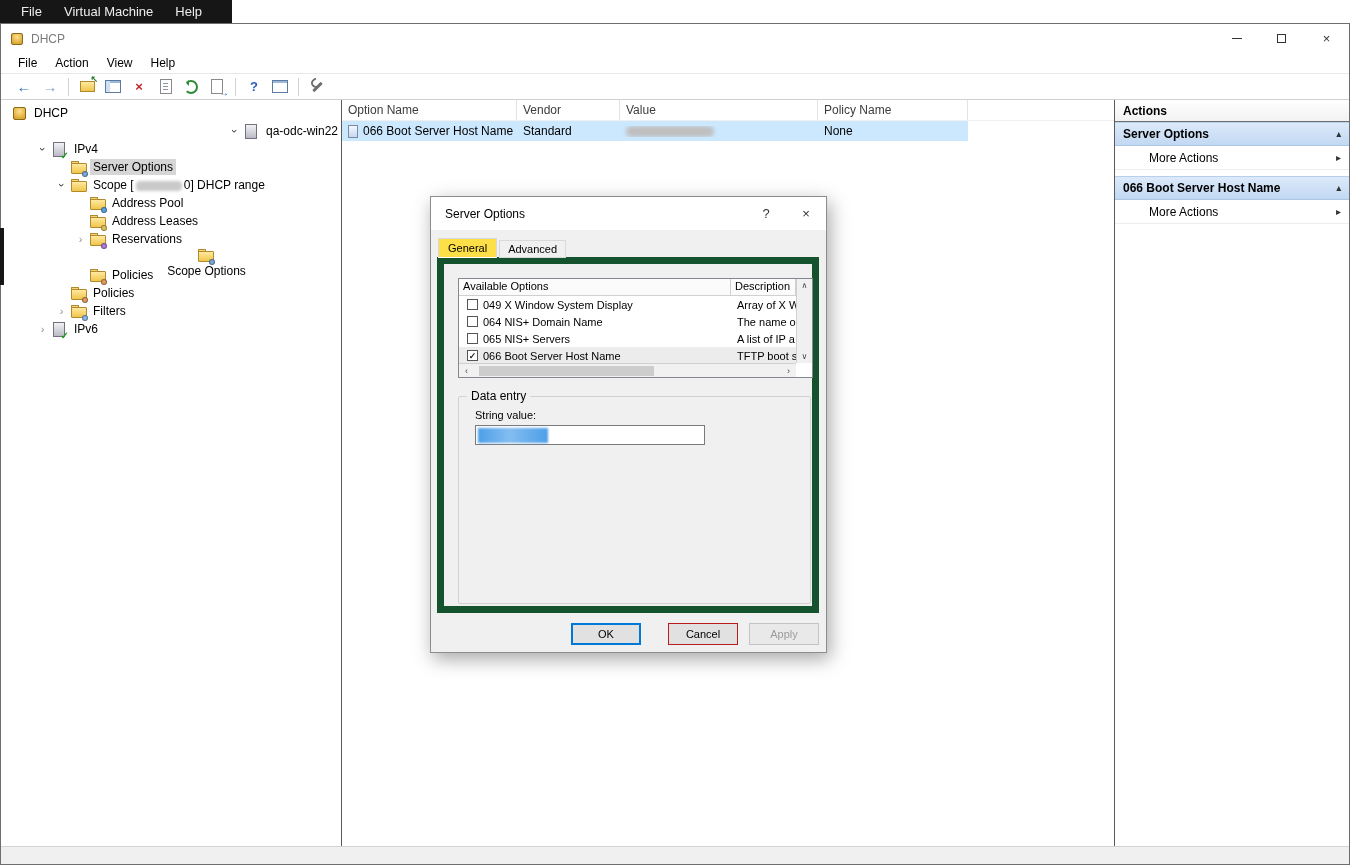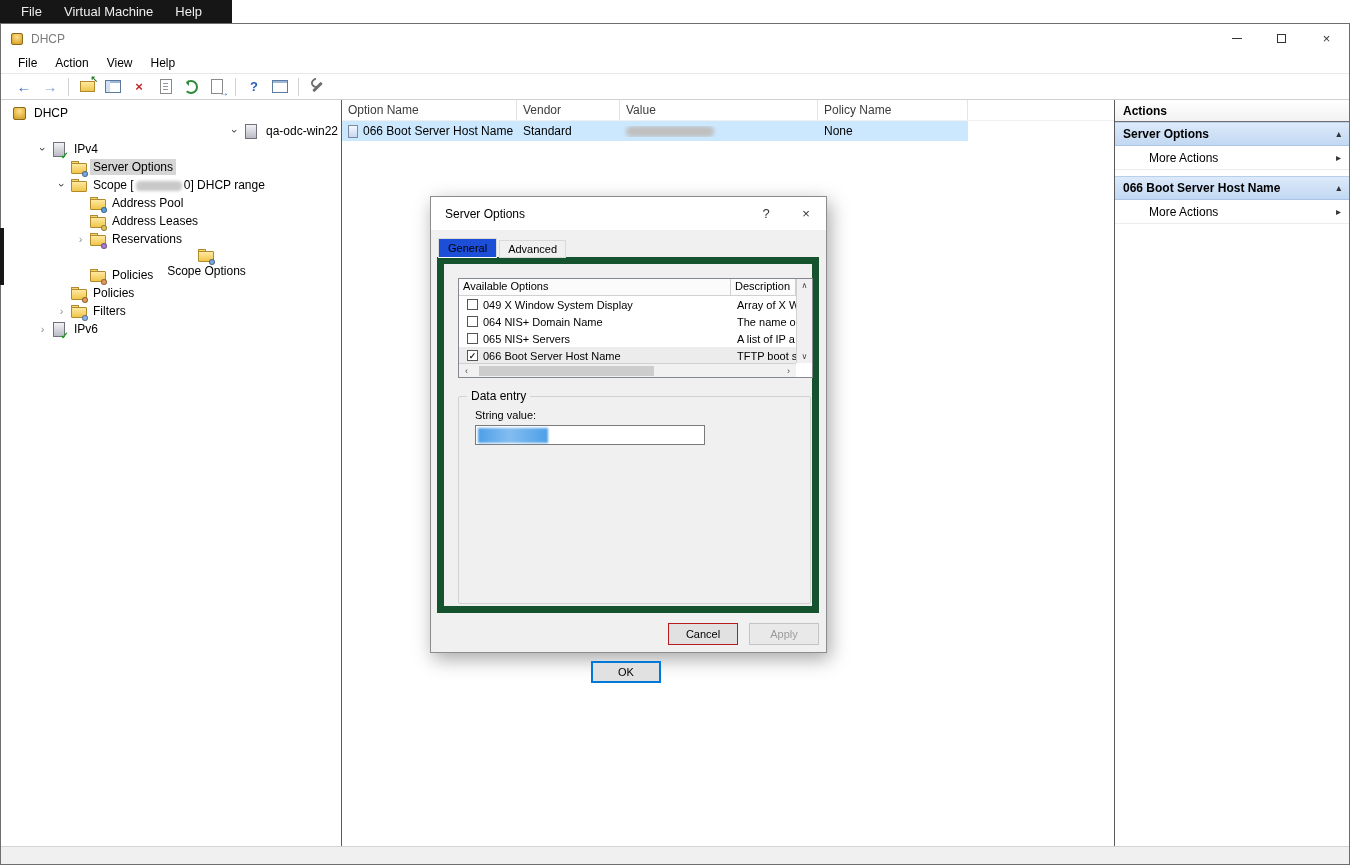--- a/index.html
+++ b/index.html
@@ -90,21 +90,21 @@
   .ap-item { height:24px; display:flex; align-items:center; padding:0 8px 0 34px; background:#fff; border-bottom:1px solid #ededed; }
   .ap-arrow { margin-left:auto; font-size:10px; color:#333; }
 
   
   .dialog { position:absolute; left:430px; top:196px; width:397px; height:457px; background:#f0f0f0; border:1px solid #8c8c8c; box-shadow:3px 6px 18px rgba(0,0,0,.35); }
   .dlg-title { height:33px; background:#fff; display:flex; align-items:center; padding-left:14px; }
   .dlg-btns { margin-left:auto; display:flex; height:100%; }
   .dlg-tb { width:40px; height:100%; background:transparent; border:none; font-size:13px; color:#333; display:flex; align-items:center; justify-content:center; }
   .dlg-tabs { position:absolute; top:41px; left:7px; display:flex; align-items:flex-end; height:20px; z-index:3; }
   .tab { height:18px; padding:2px 8px 0; border:1px solid #d9d9d9; background:#f0f0f0; font-size:11px; margin-right:2px; }
-  .tab.active { height:20px; padding:3px 9px 0; background:#1d4ed8; border-bottom-color:#fff; position:relative; z-index:4; }
+  .tab.active { height:20px; padding:3px 9px 0; background:#fde047; border-bottom-color:#fff; position:relative; z-index:4; }
   .dlg-panel { position:absolute; left:6px; right:7px; top:60px; height:356px; border:7px solid #14532d; background:#f0f0f0; }
 
   .lb { position:absolute; left:14px; top:14px; width:355px; height:100px; background:#fff; border:1px solid #828790; font-size:11px; }
   .lb-head { display:flex; height:17px; border-bottom:1px solid #d0d0d0; background:#fbfbfb; }
   .lb-h1 { width:272px; padding:1px 4px; border-right:1px solid #d0d0d0; }
   .lb-h2 { flex:1; padding:1px 4px; border-right:1px solid #d0d0d0; margin-right:16px; }
   .lb-rows { position:absolute; left:0; top:17px; right:16px; height:68px; overflow:hidden; }
   .lb-row { display:flex; align-items:center; height:17px; padding-left:8px; }
   .lb-row.selected { background:#ececec; }
   .cb { width:11px; height:11px; border:1px solid #555; background:#fff; margin-right:5px; display:inline-flex; align-items:center; justify-content:center; font-size:9px; font-weight:bold; color:#222; flex:none; }
@@ -117,21 +117,21 @@
   .hs-thumb { width:175px; height:10px; background:#cdcdcd; margin-left:5px; }
 
   .groupbox { position:absolute; left:14px; top:132px; width:353px; height:208px; border:1px solid #d2d2d2; border-radius:2px; }
   .gb-label { position:absolute; top:-8px; left:8px; background:#f0f0f0; padding:0 4px; font-size:12px; }
   .fld-label { position:absolute; left:16px; top:12px; font-size:11px; }
   .txt { position:absolute; left:16px; top:28px; width:230px; height:20px; background:#fff; border:1px solid #7a7a7a; display:flex; align-items:center; padding-left:2px; }
   .redact-sel { width:70px; height:15px; background:linear-gradient(90deg,#4d9fe8,#83bdf0 45%,#4d9fe8); filter:blur(1.2px); }
 
   .dlg-buttons { position:absolute; left:0; right:0; top:426px; height:24px; }
   .btn { position:absolute; width:70px; height:22px; font-size:11px; font-family:"Liberation Sans",sans-serif; background:#e1e1e1; border:1px solid #b91c1c; display:flex; align-items:center; justify-content:center; }
-  .btn-ok { left:160px; border:1px solid #0078d7; box-shadow:inset 0 0 0 1px #0078d7;margin-top:38px; }
+  .btn-ok { left:140px; border:1px solid #0078d7; box-shadow:inset 0 0 0 1px #0078d7; }
   .btn-cancel { left:237px; }
   .btn-apply { left:318px; }
   .btn.disabled { color:#9c9c9c; background:#e9e9e9; border-color:#c4c4c4; box-shadow:none; }
 
   .edge-artifact { position:absolute; left:0; top:228px; width:4px; height:57px; background:#161616; }
 </style>
 </head>
 <body>
 
 <div class="screen">

